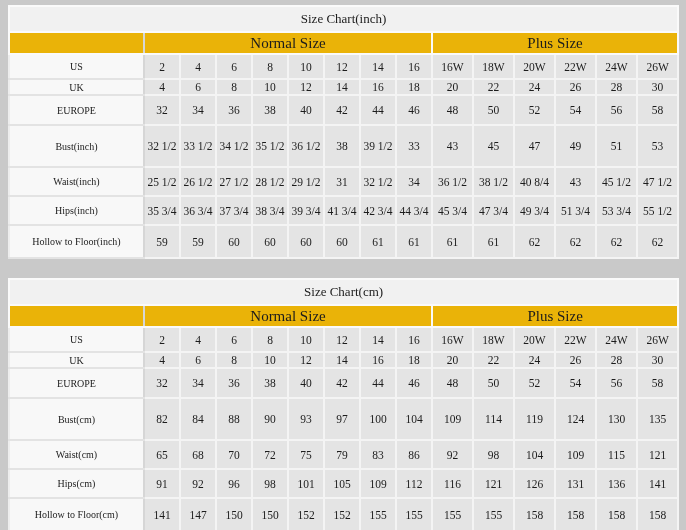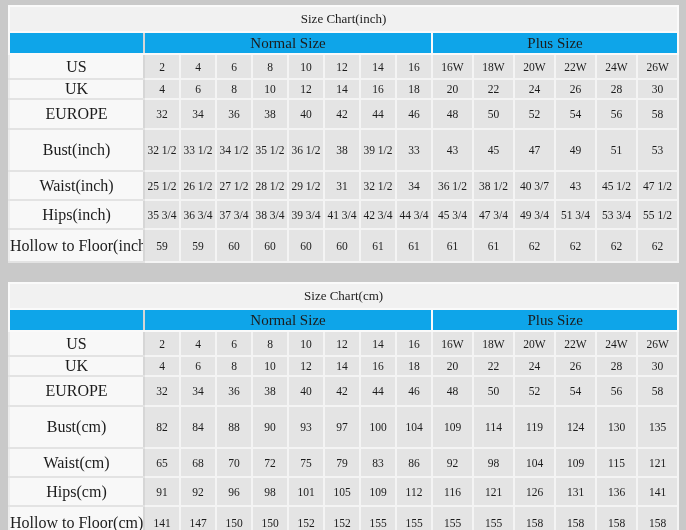--- a/index.html
+++ b/index.html
@@ -46,34 +46,34 @@
   tr.r-4 { height: 29px; }
   tr.r-5 { height: 29px; }
   tr.r-6 { height: 33px; }
 
   td.title-cell {
     background: #f1f1f1;
     border: 2px solid #fafafa;
     font-size: 13px;
   }
   td.group-cell, td.blank-cell {
-    background: #0ea5e9;
+    background: #eab308;
     border: 2px solid #fafafa;
     font-size: 15px;
   }
   td.blank-cell {
     border-right: 2px solid #d6d6d6;
   }
   td.label-cell {
     background: #f8f8f8;
     border-top: 2px solid #e3e3e3;
     border-bottom: 2px solid #e3e3e3;
     border-left: 2px solid #ededed;
     border-right: 2px solid #d6d6d6;
-    font-size: 16px;
+    font-size: 10px;
   }
   td.data-cell {
     background: #e4e4e4;
     border: 2px solid #f4f4f4;
     font-size: 11.5px;
   }
 </style>
 </head>
 <body>
 
@@ -178,21 +178,21 @@
           <td class="data-cell">25 1/2</td>
           <td class="data-cell">26 1/2</td>
           <td class="data-cell">27 1/2</td>
           <td class="data-cell">28 1/2</td>
           <td class="data-cell">29 1/2</td>
           <td class="data-cell">31</td>
           <td class="data-cell">32 1/2</td>
           <td class="data-cell">34</td>
           <td class="data-cell">36 1/2</td>
           <td class="data-cell">38 1/2</td>
-          <td class="data-cell">40 3/7</td>
+          <td class="data-cell">40 8/4</td>
           <td class="data-cell">43</td>
           <td class="data-cell">45 1/2</td>
           <td class="data-cell">47 1/2</td>
         </tr>
         <tr class="r-5">
           <td class="label-cell">Hips(inch)</td>
           <td class="data-cell">35 3/4</td>
           <td class="data-cell">36 3/4</td>
           <td class="data-cell">37 3/4</td>
           <td class="data-cell">38 3/4</td>

